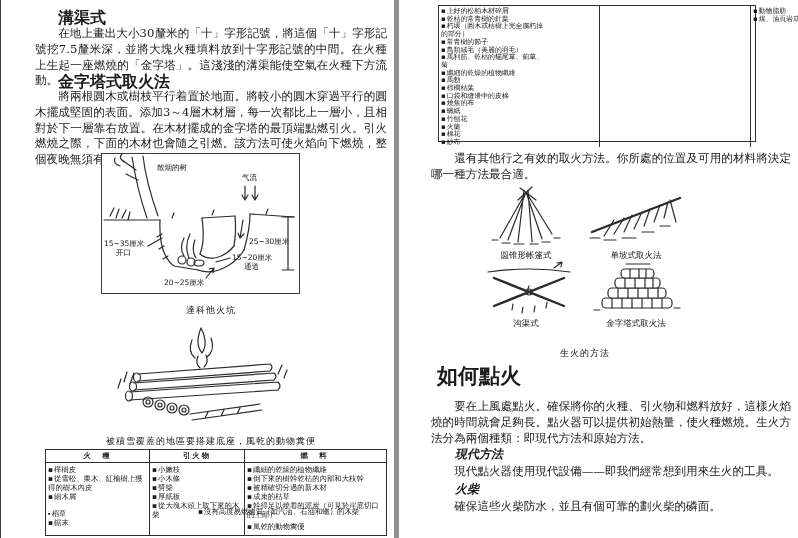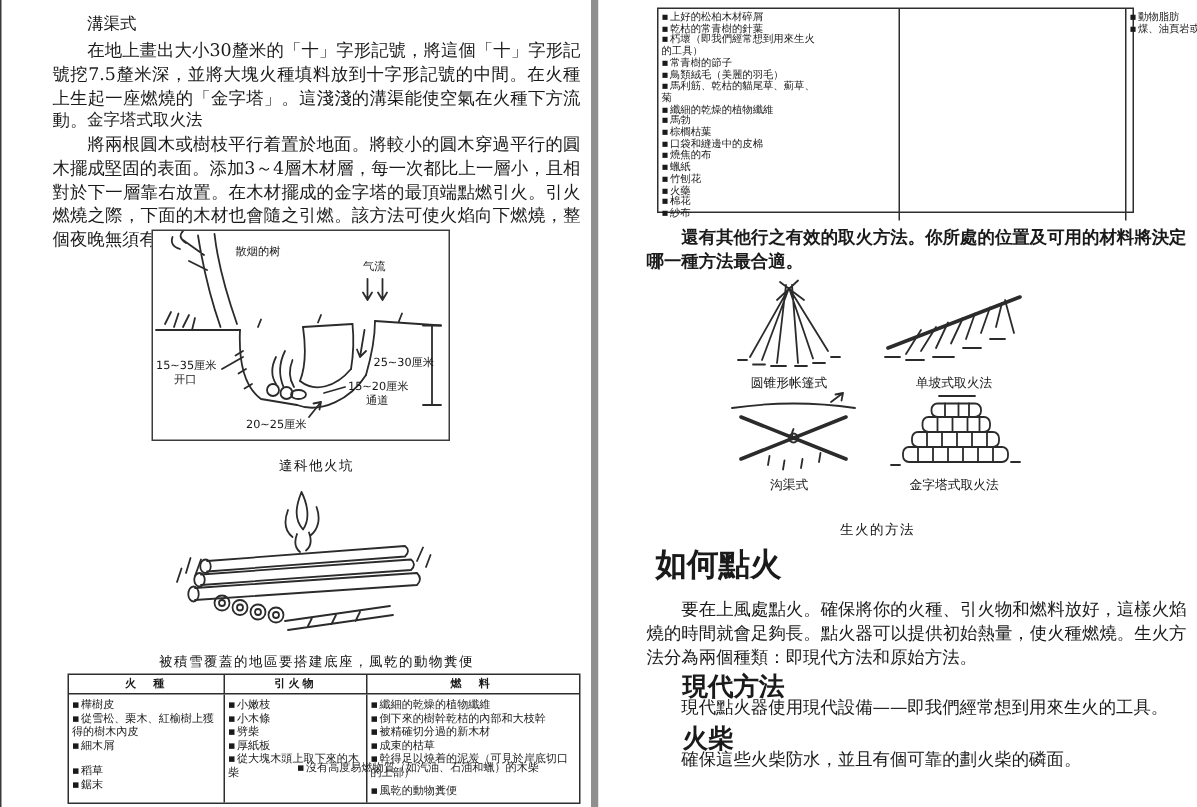--- a/index.html
+++ b/index.html
@@ -3,44 +3,44 @@
 <meta charset="utf-8">
 <style>
   html,body{margin:0;padding:0;background:#fff;}
   body{width:798px;height:538px;position:relative;overflow:hidden;
        font-family:"DejaVu Serif",serif;color:#1a1a1a;}
   .canvas{position:absolute;inset:0;border-left:1px solid #3a3a3a;box-sizing:border-box;}
   .page{position:absolute;top:0;height:538px;background:#fff;}
   .page-left{left:1px;width:392px;}
   .page-right{left:398px;width:400px;}
   .divider{position:absolute;left:393px;top:0;width:5px;height:538px;background:#8f8f8f;}
-  .h3{position:absolute;font-weight:normal;font-size:11px;white-space:nowrap;}
+  .h3{position:absolute;font-weight:bold;font-size:16px;white-space:nowrap;}
   .para{position:absolute;font-size:11.6px;line-height:15.8px;text-align:justify;text-indent:2em;}
   .figbox{position:absolute;background:#fff;}
   .bordered{border:1px solid #3c3c3c;}
   .cap{position:absolute;font-size:9px;letter-spacing:1px;text-align:center;color:#111;}
   .tbl{position:absolute;border:1px solid #2e2e2e;box-sizing:border-box;font-size:7.4px;line-height:9px;}
   .tbl .hdr{display:grid;border-bottom:1px solid #2e2e2e;font-weight:bold;text-align:center;
             letter-spacing:2px;height:12px;line-height:12px;}
   .tbl .bodygrid{display:grid;}
   .tbl .col{padding:2px 2px 0 2px;box-sizing:border-box;}
   .tbl .col + .col{border-left:1px solid #2e2e2e;}
   .tbl .hdr .hc + .hc{border-left:1px solid #2e2e2e;}
   .ti{margin:0;}
   .ti::before{content:"▪";margin-right:1px;}
-  .gap{margin-top:8px;}
+  .gap{margin-top:8px;font-family:Liberation Serif, serif;}
   .gap2{margin-top:3px;}
   .spanitem{position:absolute;white-space:nowrap;background:transparent;}
   .sk{fill:none;stroke:#2b2b2b;stroke-width:1.2;stroke-linecap:round;stroke-linejoin:round;}
   .skb{fill:none;stroke:#2b2b2b;stroke-width:2.4;stroke-linecap:round;}
   .skf{fill:#fff;stroke:#2b2b2b;stroke-width:1.2;}
   .figlbl{font-size:7.5px;fill:#161616;font-family:"DejaVu Sans",sans-serif;}
   .figlblm{font-size:8.5px;fill:#161616;font-family:"DejaVu Sans",sans-serif;text-anchor:middle;}
   .h1{position:absolute;font-weight:bold;font-size:21px;white-space:nowrap;}
-  .subh{position:absolute;font-weight:bold;font-size:17px;white-space:nowrap;}
+  .subh{position:absolute;font-weight:bold;font-size:12px;white-space:nowrap;font-style:italic;}
   .subp{position:absolute;font-size:11.6px;line-height:15.8px;}
 </style>
 </head>
 <body>
 
 <div class="canvas">
 
   <div class="page page-left">
 
     <div class="h3" style="left:56px;top:8px;">溝渠式</div>
@@ -139,21 +139,21 @@
 
   <div class="divider"></div>
 
   <div class="page page-right">
 
     <div class="tbl" style="left:39px;top:5px;width:318px;height:137px;font-size:6.9px;line-height:7.7px;">
       <div class="bodygrid" style="grid-template-columns:112px 103px 101px;height:135px;gap:48px;">
         <div class="col">
           <div class="ti">上好的松柏木材碎屑</div>
           <div class="ti">乾枯的常青樹的針葉</div>
-          <div class="ti">朽壞（即我們經常想到用來生火的工具）</div>
+          <div class="ti">朽壞（圓木或枯樹上完全腐朽掉的部分）</div>
           <div class="ti">常青樹的節子</div>
           <div class="ti">鳥類絨毛（美麗的羽毛）</div>
           <div class="ti">馬利筋、乾枯的貓尾草、薊草、菊</div>
           <div class="ti">纖細的乾燥的植物纖維</div>
           <div class="ti">馬勃</div>
           <div class="ti">棕櫚枯葉</div>
           <div class="ti">口袋和縫邊中的皮棉</div>
           <div class="ti">燒焦的布</div>
           <div class="ti">蠟紙</div>
           <div class="ti">竹刨花</div>
@@ -162,21 +162,21 @@
           <div class="ti">紗布</div>
         </div>
         <div class="col"></div>
         <div class="col">
           <div class="ti">動物脂肪</div>
           <div class="ti">煤、油頁岩或地表油</div>
         </div>
       </div>
     </div>
 
-    <div class="para" style="left:32px;top:151px;width:360px;font-weight:bold;">還有其他行之有效的取火方法。你所處的位置及可用的材料將決定哪一種方法最合適。</div>
+    <div class="para" style="left:32px;top:151px;width:360px;">還有其他行之有效的取火方法。你所處的位置及可用的材料將決定哪一種方法最合適。</div>
 
     <div class="figbox" style="left:75px;top:182px;width:222px;height:158px;">
       <svg width="222" height="158" viewBox="0 0 222 158">
 
         <path class="sk" d="M52,10 L26,56 M52,10 L34,58 M50,8 L44,60 M54,8 L58,60 M52,10 L68,57 M52,10 L78,52 M46,6 L62,18 M58,5 L44,18"></path>
         <path class="sk" d="M18,58 h6 M28,61 h8 M40,62 h10 M56,62 h8 M68,60 h8 M80,56 h6"></path>
         <text class="figlblm" x="52" y="76">圆锥形帐篷式</text>
 
         <path class="skb" d="M118,50 L206,16"></path>
         <path class="sk" d="M196,18 L202,40 M130,54 L140,38 M140,52 L150,36 M150,50 L158,33 M160,47 L168,30 M170,44 L176,27 M180,40 L186,23 M190,36 L194,20"></path>

